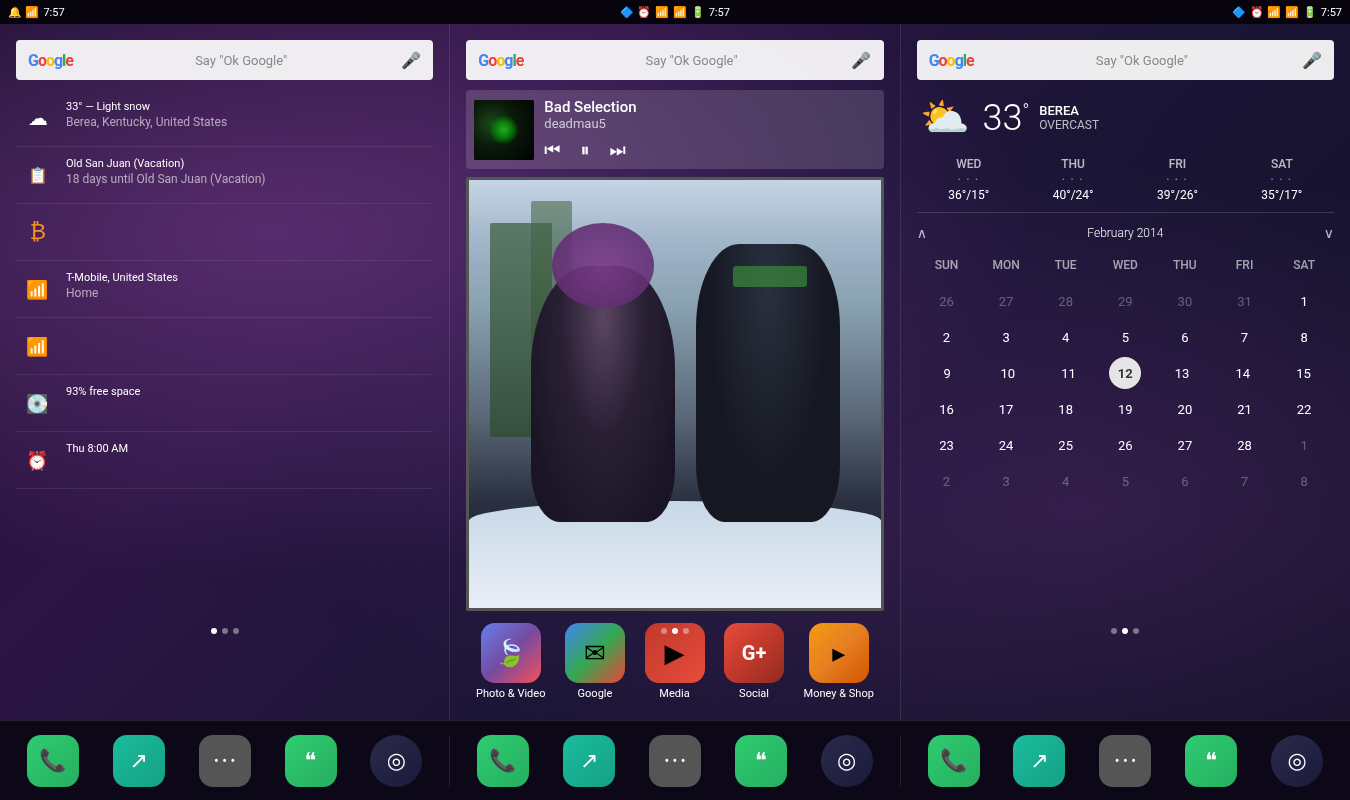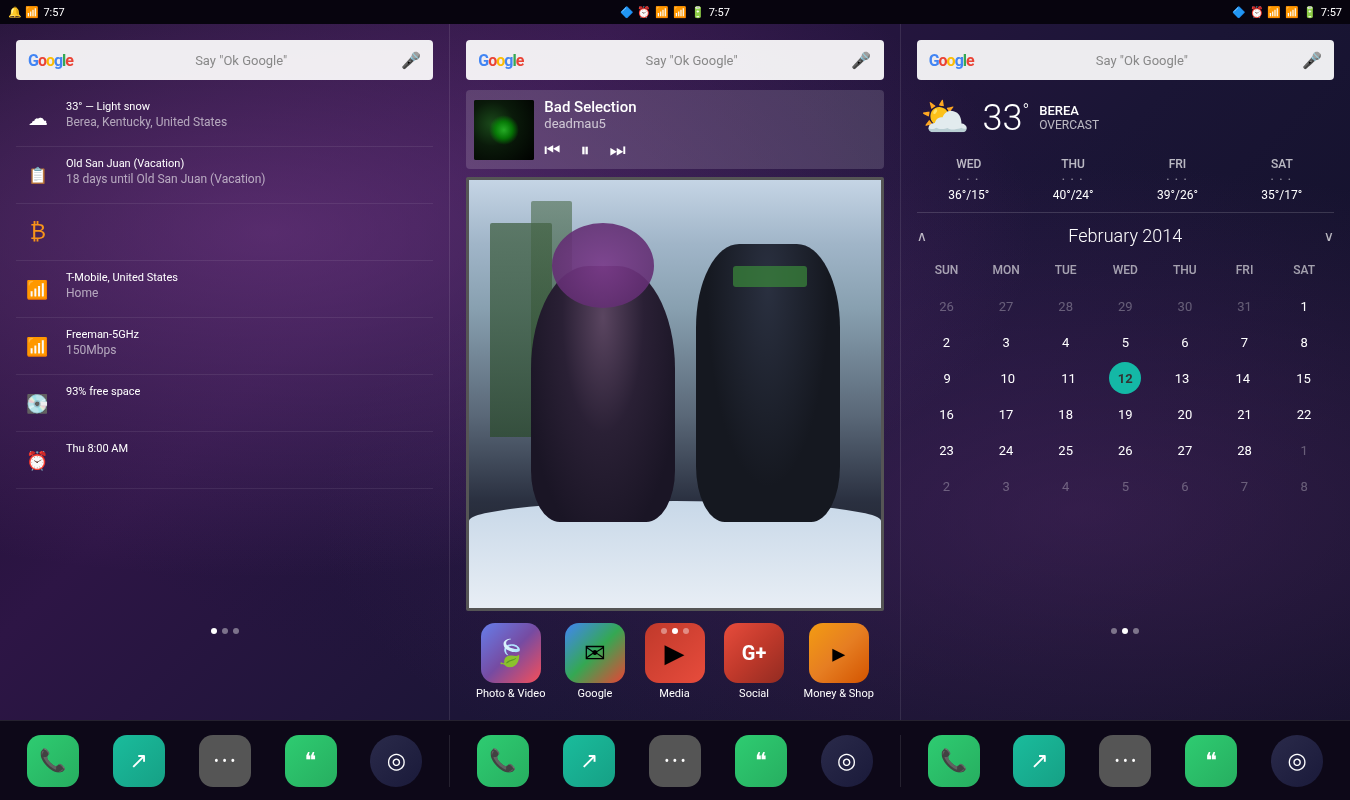--- a/index.html
+++ b/index.html
@@ -294,21 +294,21 @@
 
     
     .calendar-header {
       display: flex;
       align-items: center;
       justify-content: space-between;
       margin-bottom: 8px;
     }
     .calendar-month {
       color: white;
-      font-size: 18px;
+      font-size: 12px;
       font-weight: 300;
       text-align: center;
       flex: 1;
     }
     .calendar-nav {
       color: rgba(255,255,255,0.7);
       font-size: 14px;
       cursor: pointer;
     }
     .calendar-grid {
@@ -324,21 +324,21 @@
       height: 32px;
       display: flex;
       align-items: center;
       justify-content: center;
       color: white;
       font-size: 13px;
       border-radius: 4px;
     }
     .cal-header { color: rgba(255,255,255,0.6); font-size: 12px; font-weight: 500; }
     .cal-today {
-      background: #14b8a6;
+      background: #e5e5e5;
       color: #333;
       font-weight: bold;
       border-radius: 50%;
       width: 32px;
       height: 32px;
     }
     .cal-other-month { color: rgba(255,255,255,0.3); }
 
     
     .dock-area {
@@ -469,24 +469,20 @@
       <div class="info-widget">
         <div class="info-icon" style="font-size:18px">📶</div>
         <div class="info-text">
           <div class="info-main">T-Mobile, United States</div>
           <div class="info-sub">Home</div>
         </div>
       </div>
 
       <div class="info-widget">
         <div class="info-icon" style="font-size:18px">📶</div>
-        <div class="info-text">
-          <div class="info-main">Freeman-5GHz</div>
-          <div class="info-sub">150Mbps</div>
-        </div>
       </div>
 
       <div class="info-widget">
         <div class="info-icon" style="font-size:18px">💽</div>
         <div class="info-text">
           <div class="info-main">93% free space</div>
         </div>
       </div>
 
       <div class="info-widget">

